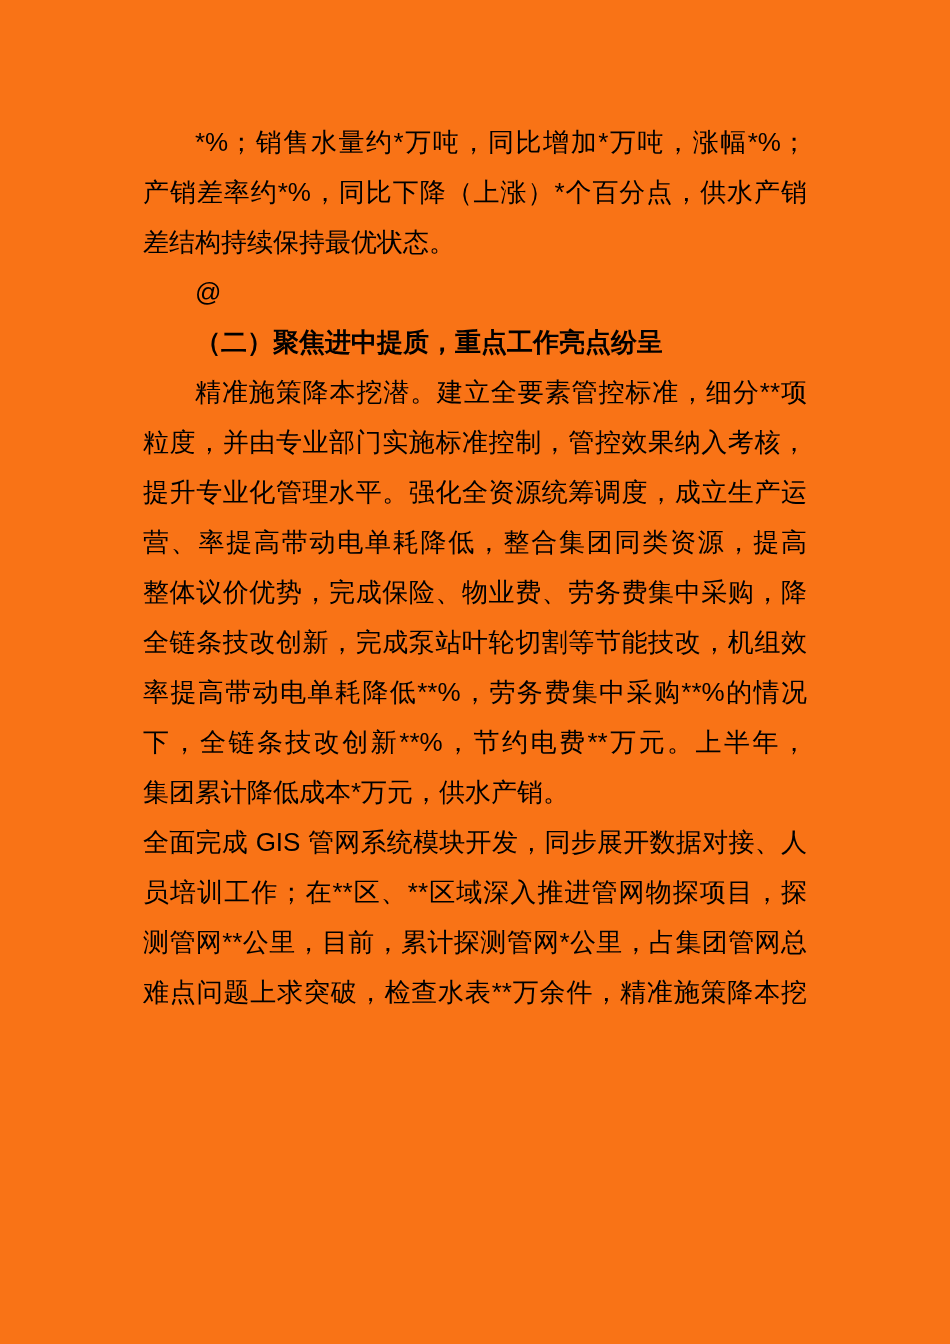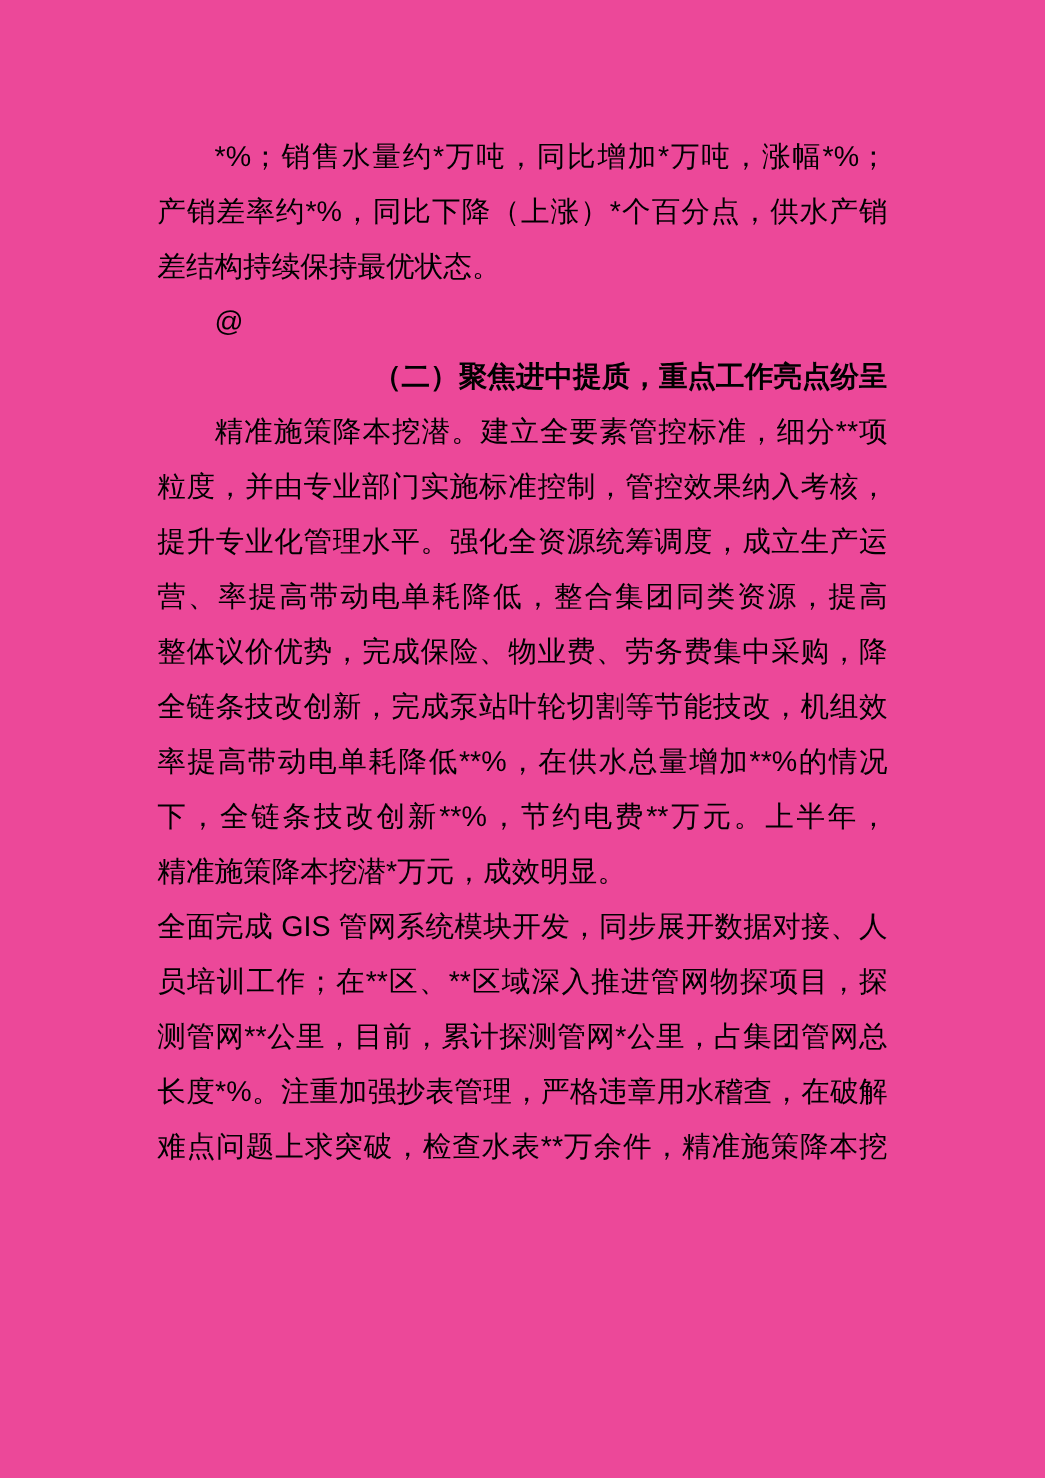--- a/index.html
+++ b/index.html
@@ -3,21 +3,21 @@
 <meta charset="utf-8">
 <style>
   html, body {
     margin: 0;
     padding: 0;
   }
   .page {
     position: relative;
     width: 950px;
     height: 1344px;
-    background: #ec4899;
+    background: #f97316;
     color: #000000;
     font-family: "Liberation Sans", "DejaVu Sans", sans-serif;
     overflow: hidden;
   }
   .textblock {
     position: absolute;
     left: 143px;
     top: 117px;
     width: 664px;
   }
@@ -32,41 +32,39 @@
   .line.jfy {
     white-space: normal;
     text-align: justify;
     text-align-last: justify;
   }
   .line.indent {
     text-indent: 2em;
   }
   .line.heading {
     font-weight: bold;
-    text-align: right;
   }
 </style>
 </head>
 <body>
 
 <div class="page">
   <div class="textblock">
     <div class="line indent jfy">*%；销售水量约*万吨，同比增加*万吨，涨幅*%；</div>
     <div class="line jfy">产销差率约*%，同比下降（上涨）*个百分点，供水产销</div>
     <div class="line">差结构持续保持最优状态。</div>
     <div class="line indent">@</div>
     <div class="line indent heading">（二）聚焦进中提质，重点工作亮点纷呈</div>
     <div class="line indent jfy">精准施策降本挖潜。建立全要素管控标准，细分**项</div>
     <div class="line jfy">粒度，并由专业部门实施标准控制，管控效果纳入考核，</div>
     <div class="line jfy">提升专业化管理水平。强化全资源统筹调度，成立生产运</div>
     <div class="line jfy">营、率提高带动电单耗降低，整合集团同类资源，提高</div>
     <div class="line jfy">整体议价优势，完成保险、物业费、劳务费集中采购，降</div>
     <div class="line jfy">全链条技改创新，完成泵站叶轮切割等节能技改，机组效</div>
-    <div class="line jfy">率提高带动电单耗降低**%，在供水总量增加**%的情况</div>
+    <div class="line jfy">率提高带动电单耗降低**%，劳务费集中采购**%的情况</div>
     <div class="line jfy">下，全链条技改创新**%，节约电费**万元。上半年，</div>
-    <div class="line">精准施策降本挖潜*万元，成效明显。</div>
+    <div class="line">集团累计降低成本*万元，供水产销。</div>
     <div class="line jfy">全面完成 GIS 管网系统模块开发，同步展开数据对接、人</div>
     <div class="line jfy">员培训工作；在**区、**区域深入推进管网物探项目，探</div>
     <div class="line jfy">测管网**公里，目前，累计探测管网*公里，占集团管网总</div>
-    <div class="line jfy">长度*%。注重加强抄表管理，严格违章用水稽查，在破解</div>
     <div class="line jfy">难点问题上求突破，检查水表**万余件，精准施策降本挖潜*</div>
   </div>
 </div>
 
 </body></html>

